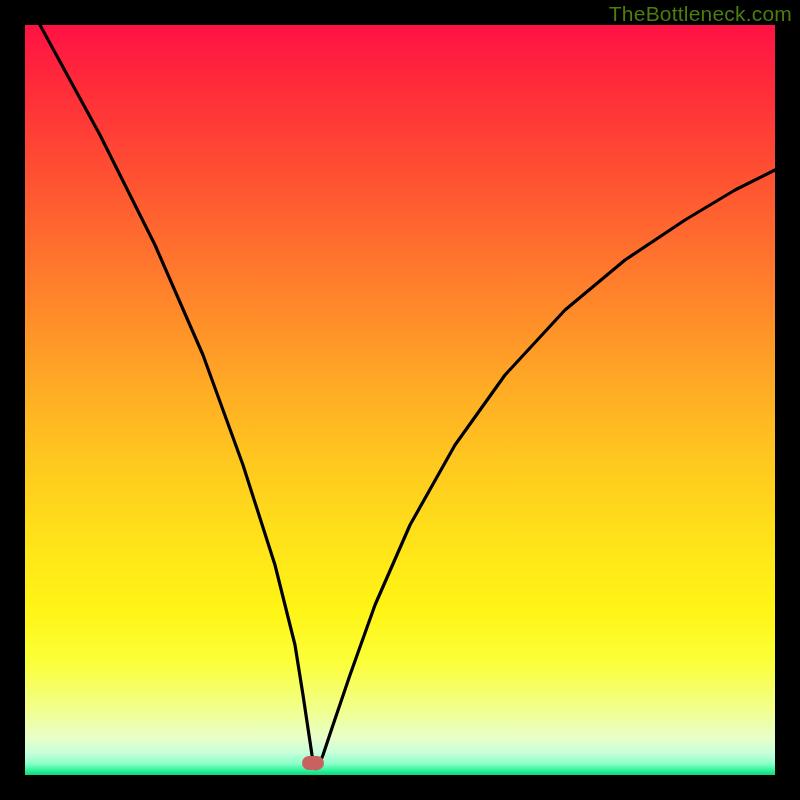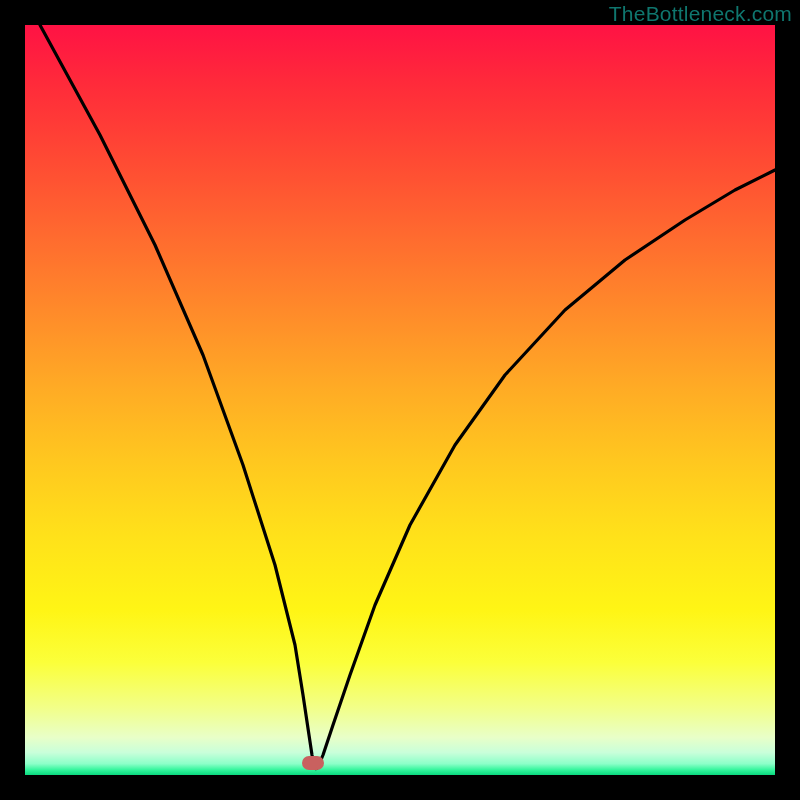--- a/index.html
+++ b/index.html
@@ -54,21 +54,21 @@
     position: absolute;
     width: 22px;
     height: 14px;
     background: #c9615f;
     border-radius: 7px;
   }
   .watermark {
     position: absolute;
     top: 2px;
     right: 8px;
-    color: #0f766e;
+    color: #4d7c0f;
     font-size: 21px;
     font-weight: 500;
     letter-spacing: 0.2px;
   }
 </style>
 </head>
 <body>
 
 <div class="frame">
 

